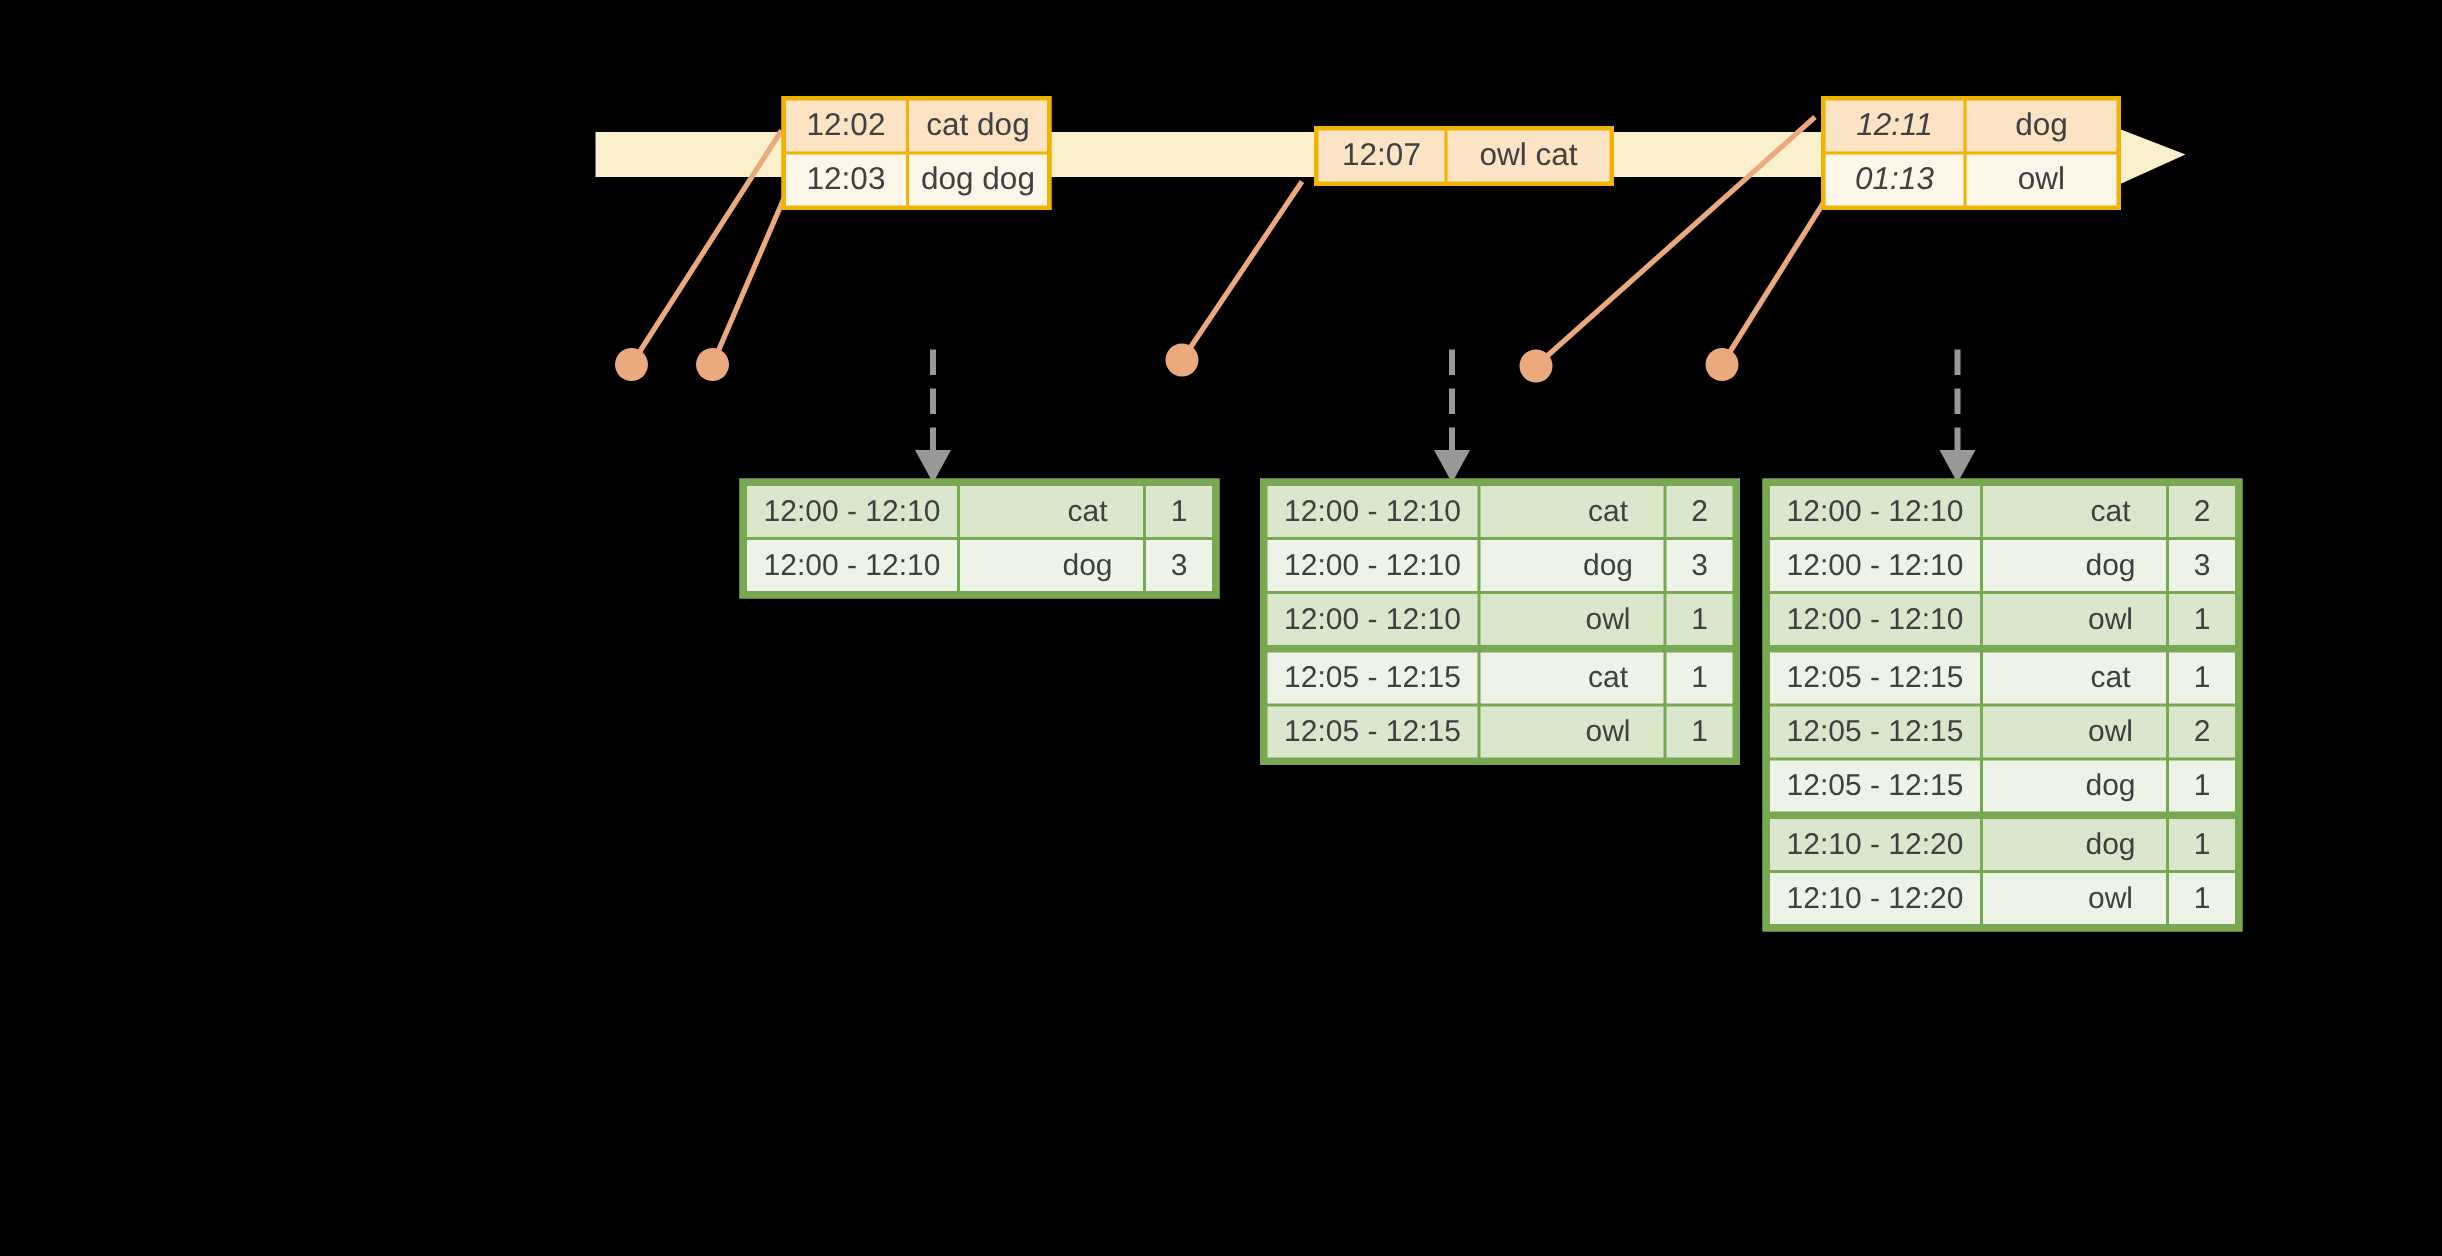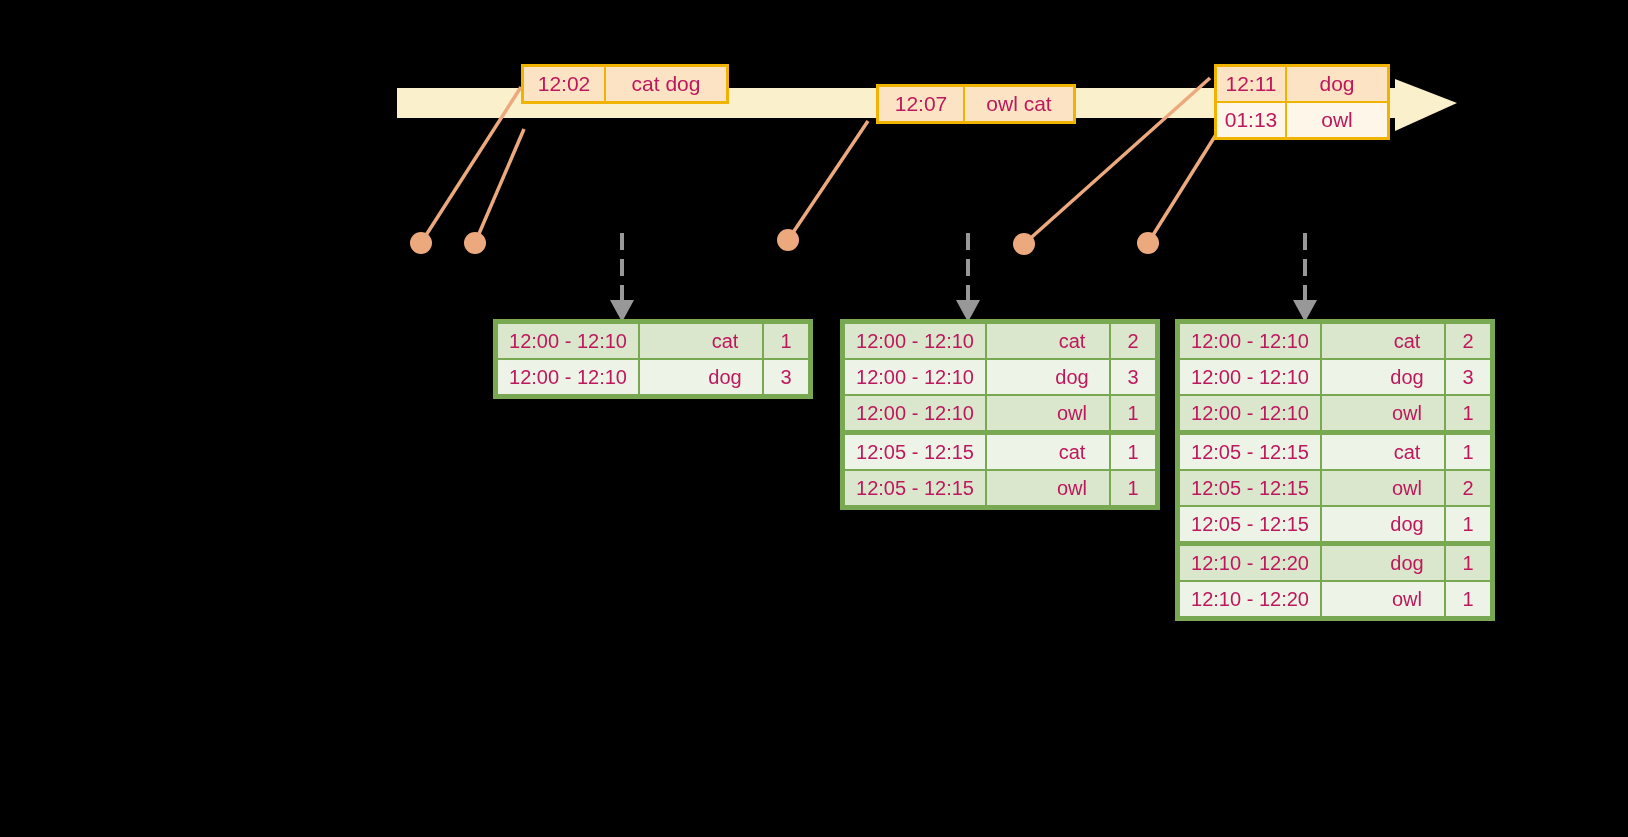--- a/index.html
+++ b/index.html
@@ -1,36 +1,36 @@
 <!DOCTYPE html>
 <html><head>
 <meta charset="utf-8">
 <style>
   html,body{margin:0;padding:0;background:#000;}
   #canvas{
     position:relative;width:1628px;height:837px;background:#000;overflow:hidden;
-    font-family:"Liberation Sans","DejaVu Sans",sans-serif;color:#be185d;
+    font-family:"Liberation Sans","DejaVu Sans",sans-serif;color:#404040;
   }
   svg.overlay{position:absolute;left:0;top:0;}
 
   
   .etable{
     position:absolute;border:3px solid #F0B400;background:#F0B400;
     display:flex;flex-direction:column;gap:2px;box-sizing:content-box;
   }
   .erow{display:flex;gap:2px;}
   .ecell{
     height:34px;line-height:34px;text-align:center;font-size:21px;
     white-space:nowrap;overflow:hidden;
   }
   .peach{background:#FBE3C3;}
   .cream{background:#FDF6E9;}
-  .etA .etime{width:80px;}  .etA .ewords{width:120px;text-align:center;}
+  .etA .etime{width:80px;}  .etA .ewords{width:92px;text-align:center;}
   .etB .etime{width:84px;}  .etB .ewords{width:108px;}
-  .etC .etime{width:68px;}  .etC .ewords{width:100px;}
+  .etC .etime{width:92px;font-style:italic;}  .etC .ewords{width:100px;}
 
   
   .rtable{
     position:absolute;border:5px solid #78A952;background:#78A952;
     display:flex;flex-direction:column;gap:2px;
   }
   .rrow{display:flex;gap:2px;}
   .rrow.gsep{margin-top:3px;}
   .rcell{
     height:34px;line-height:34px;text-align:center;font-size:20px;white-space:nowrap;
@@ -72,20 +72,24 @@
       <polygon points="956,300 980,300 968,322" stroke="none"></polygon>
       <line x1="1305" y1="233" x2="1305" y2="304" stroke-dasharray="17 9"></line>
       <polygon points="1293,300 1317,300 1305,322" stroke="none"></polygon>
     </g>
   </svg>
 
   <div class="etable etA" style="left:521px;top:64px;">
     <div class="erow">
       <div class="ecell etime peach">12:02</div>
       <div class="ecell ewords peach">cat dog</div>
+    </div>
+    <div class="erow">
+      <div class="ecell etime cream">12:03</div>
+      <div class="ecell ewords cream">dog dog</div>
     </div>
   </div>
 
   <div class="etable etB" style="left:876px;top:84px;">
     <div class="erow">
       <div class="ecell etime peach">12:07</div>
       <div class="ecell ewords peach">owl cat</div>
     </div>
   </div>
 

